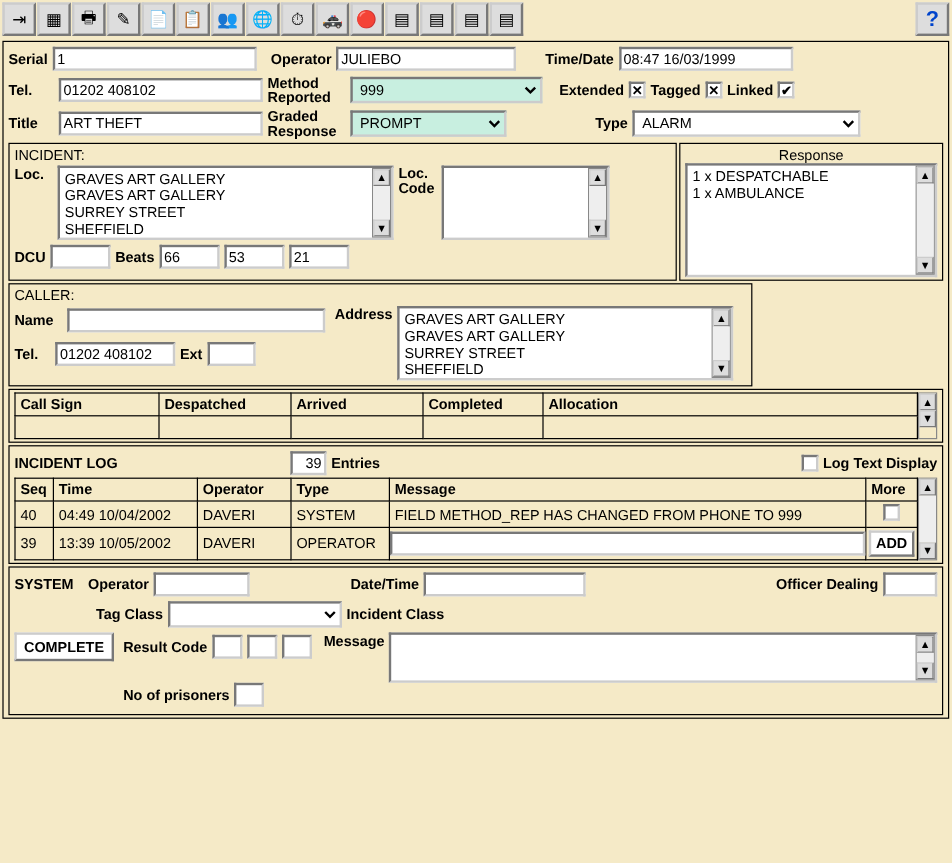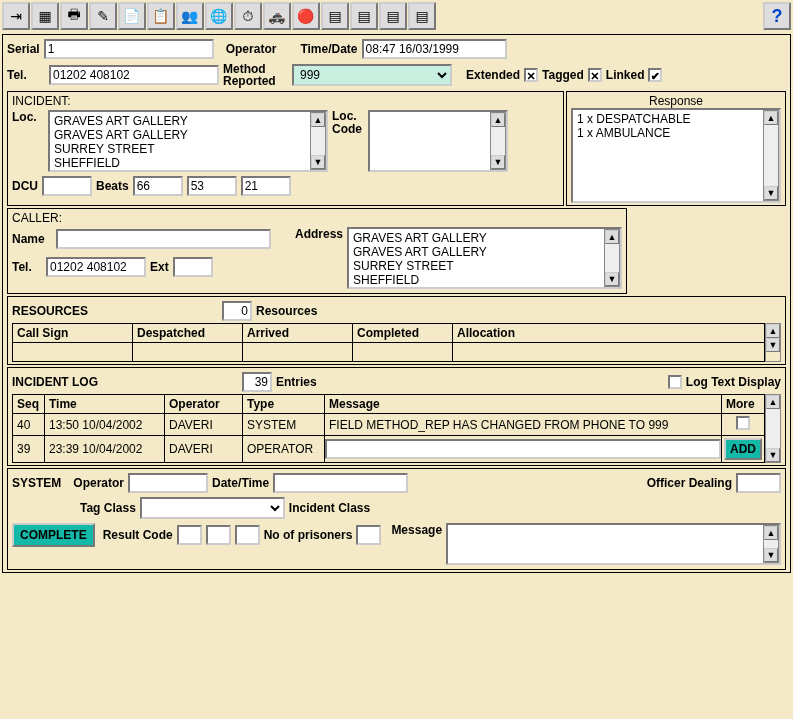--- a/index.html
+++ b/index.html
@@ -102,21 +102,21 @@
     width:14px; height:14px;
     border: 2px inset #ccc;
     background:#fff;
     font-weight:bold;
     text-align:center;
     line-height:12px;
     font-size:11px;
   }
   .btn3d {
     border: 2px outset #ccc;
-    background: #14b8a6;
+    background: #ffffff;
     font-weight: bold;
     padding: 3px 6px;
     cursor: pointer;
     font-size:12px;
   }
   .small-input { width: 50px; }
 </style>
 </head>
 <body>
 
@@ -138,37 +138,46 @@
   <div class="tbtn">▤</div>
   <div class="help-btn">?</div>
 </div>
 
 <div class="main">
 
   <div class="row">
     <span class="fld">Serial</span>
     <input type="text" style="width: 170px;" value="1">
     <span class="fld" style="margin-left:8px">Operator</span>
+    <input type="text" style="width: 150px;" value="JULIEBO">
     <span class="fld" style="margin-left:20px">Time/Date</span>
     <input type="text" style="width: 145px;" value="08:47 16/03/1999">
   </div>
 
   <div class="row">
     <span class="fld" style="width:38px">Tel.</span>
     <input type="text" style="width: 170px;" value="01202 408102">
     <span class="fld" style="width:65px;line-height:12px">Method Reported</span>
     <select class="mint" style="width:160px"><option>999</option></select>
     <span class="fld" style="margin-left:10px">Extended</span>
     <span class="chk">✕</span>
     <span class="fld">Tagged</span>
     <span class="chk">✕</span>
     <span class="fld">Linked</span>
     <span class="chk">✔</span>
   </div>
 
+  <div class="row">
+    <span class="fld" style="width:38px">Title</span>
+    <input type="text" style="width: 170px;" value="ART THEFT">
+    <span class="fld" style="width:65px;line-height:12px">Graded Response</span>
+    <select class="mint" style="width:130px"><option>PROMPT</option></select>
+    <span class="fld" style="margin-left:70px">Type</span>
+    <select style="width:190px"><option>ALARM</option></select>
+  </div>
 
   <div style="display:flex;gap:2px">
     <div class="section-border" style="flex:1">
       <div class="fld">INCIDENT:</div>
       <div class="row" style="align-items:flex-start">
         <span class="fld" style="width:32px">Loc.</span>
         <div class="listbox" style="width:280px;height:62px">
           <div class="content">GRAVES ART GALLERY
 GRAVES ART GALLERY
 SURREY STREET
@@ -220,41 +229,36 @@
           <span class="fld" style="width:40px">Name</span>
           <input type="text" style="width: 215px;" value="">
         </div>
         <div class="row">
           <span class="fld" style="width:30px">Tel.</span>
           <input type="text" style="width: 100px;" value="01202 408102">
           <span class="fld">Ext</span>
           <input type="text" style="width: 40px;" value="">
         </div>
       </div>
-      <span class="fld" style="margin-left:20px">Address</span>
+      <span class="fld" style="margin-left:4px">Address</span>
       <div class="listbox" style="width:280px;height:62px">
         <div class="content">GRAVES ART GALLERY
 GRAVES ART GALLERY
 SURREY STREET
 SHEFFIELD</div>
         <div class="scrollbar">
             <div class="sb-btn">▲</div>
             <div class="sb-track"></div>
             <div class="sb-btn">▼</div>
           </div>
       </div>
     </div>
   </div>
 
   <div class="section-border">
-    <div class="row">
-      <span class="fld">RESOURCES</span>
-      <input type="text" style="width: 30px; text-align: right; margin-left: 130px;" value="0">
-      <span class="fld">Resources</span>
-    </div>
     <div style="display:flex">
       <table class="grid" style="flex:1">
         <tbody>
             <tr>
           <th style="width:120px">Call Sign</th>
           <th style="width:110px">Despatched</th>
           <th style="width:110px">Arrived</th>
           <th style="width:100px">Completed</th>
           <th>Allocation</th>
         </tr>
@@ -289,62 +293,62 @@
             <tr>
           <th style="width:32px">Seq</th>
           <th style="width:120px">Time</th>
           <th style="width:78px">Operator</th>
           <th style="width:82px">Type</th>
           <th>Message</th>
           <th style="width:35px">More</th>
         </tr>
         <tr>
           <td>40</td>
-          <td>13:50 10/04/2002</td>
+          <td>04:49 10/04/2002</td>
           <td>DAVERI</td>
           <td>SYSTEM</td>
           <td>FIELD METHOD_REP HAS CHANGED FROM PHONE TO 999</td>
           <td style="text-align:center"><span class="chk"></span></td>
         </tr>
         <tr>
           <td>39</td>
-          <td>23:39 10/04/2002</td>
+          <td>13:39 10/05/2002</td>
           <td>DAVERI</td>
           <td>OPERATOR</td>
           <td style="padding:0"><input type="text" style="width: 100%; border: 2px inset rgb(204, 204, 204);"></td>
           <td style="padding:2px"><button class="btn3d" style="padding:2px 4px">ADD</button></td>
         </tr>
       </tbody>
         </table>
       <div class="scrollbar" style="height:auto">
           <div class="sb-btn">▲</div>
           <div class="sb-track"></div>
           <div class="sb-btn">▼</div>
         </div>
     </div>
   </div>
 
   <div class="section-border">
     <div class="row">
       <span class="fld">SYSTEM</span>
       <span class="fld" style="margin-left:8px">Operator</span>
       <input type="text" style="width: 80px;">
-      <span class="fld" style="">Date/Time</span>
+      <span class="fld" style="margin-left:80px">Date/Time</span>
       <input type="text" style="width: 135px;">
       <span class="fld" style="margin-left:auto">Officer Dealing</span>
       <input type="text" style="width: 45px;">
     </div>
     <div class="row">
       <span class="fld" style="margin-left:68px">Tag Class</span>
       <select style="width:145px"><option></option></select>
       <span class="fld">Incident Class</span>
     </div>
     <div class="row" style="align-items:flex-start">
       <button class="btn3d">COMPLETE</button>
-      <div style="display:flex;flex-direction:row;gap:4px;margin-left:4px">
+      <div style="display:flex;flex-direction:column;gap:16px;margin-left:4px">
         <div class="row">
           <span class="fld">Result Code</span>
           <input type="text" class="lightblue" style="width: 25px;">
           <input type="text" style="width: 25px;">
           <input type="text" style="width: 25px;">
         </div>
         <div class="row">
           <span class="fld">No of prisoners</span>
           <input type="text" style="width: 25px;">
         </div>

